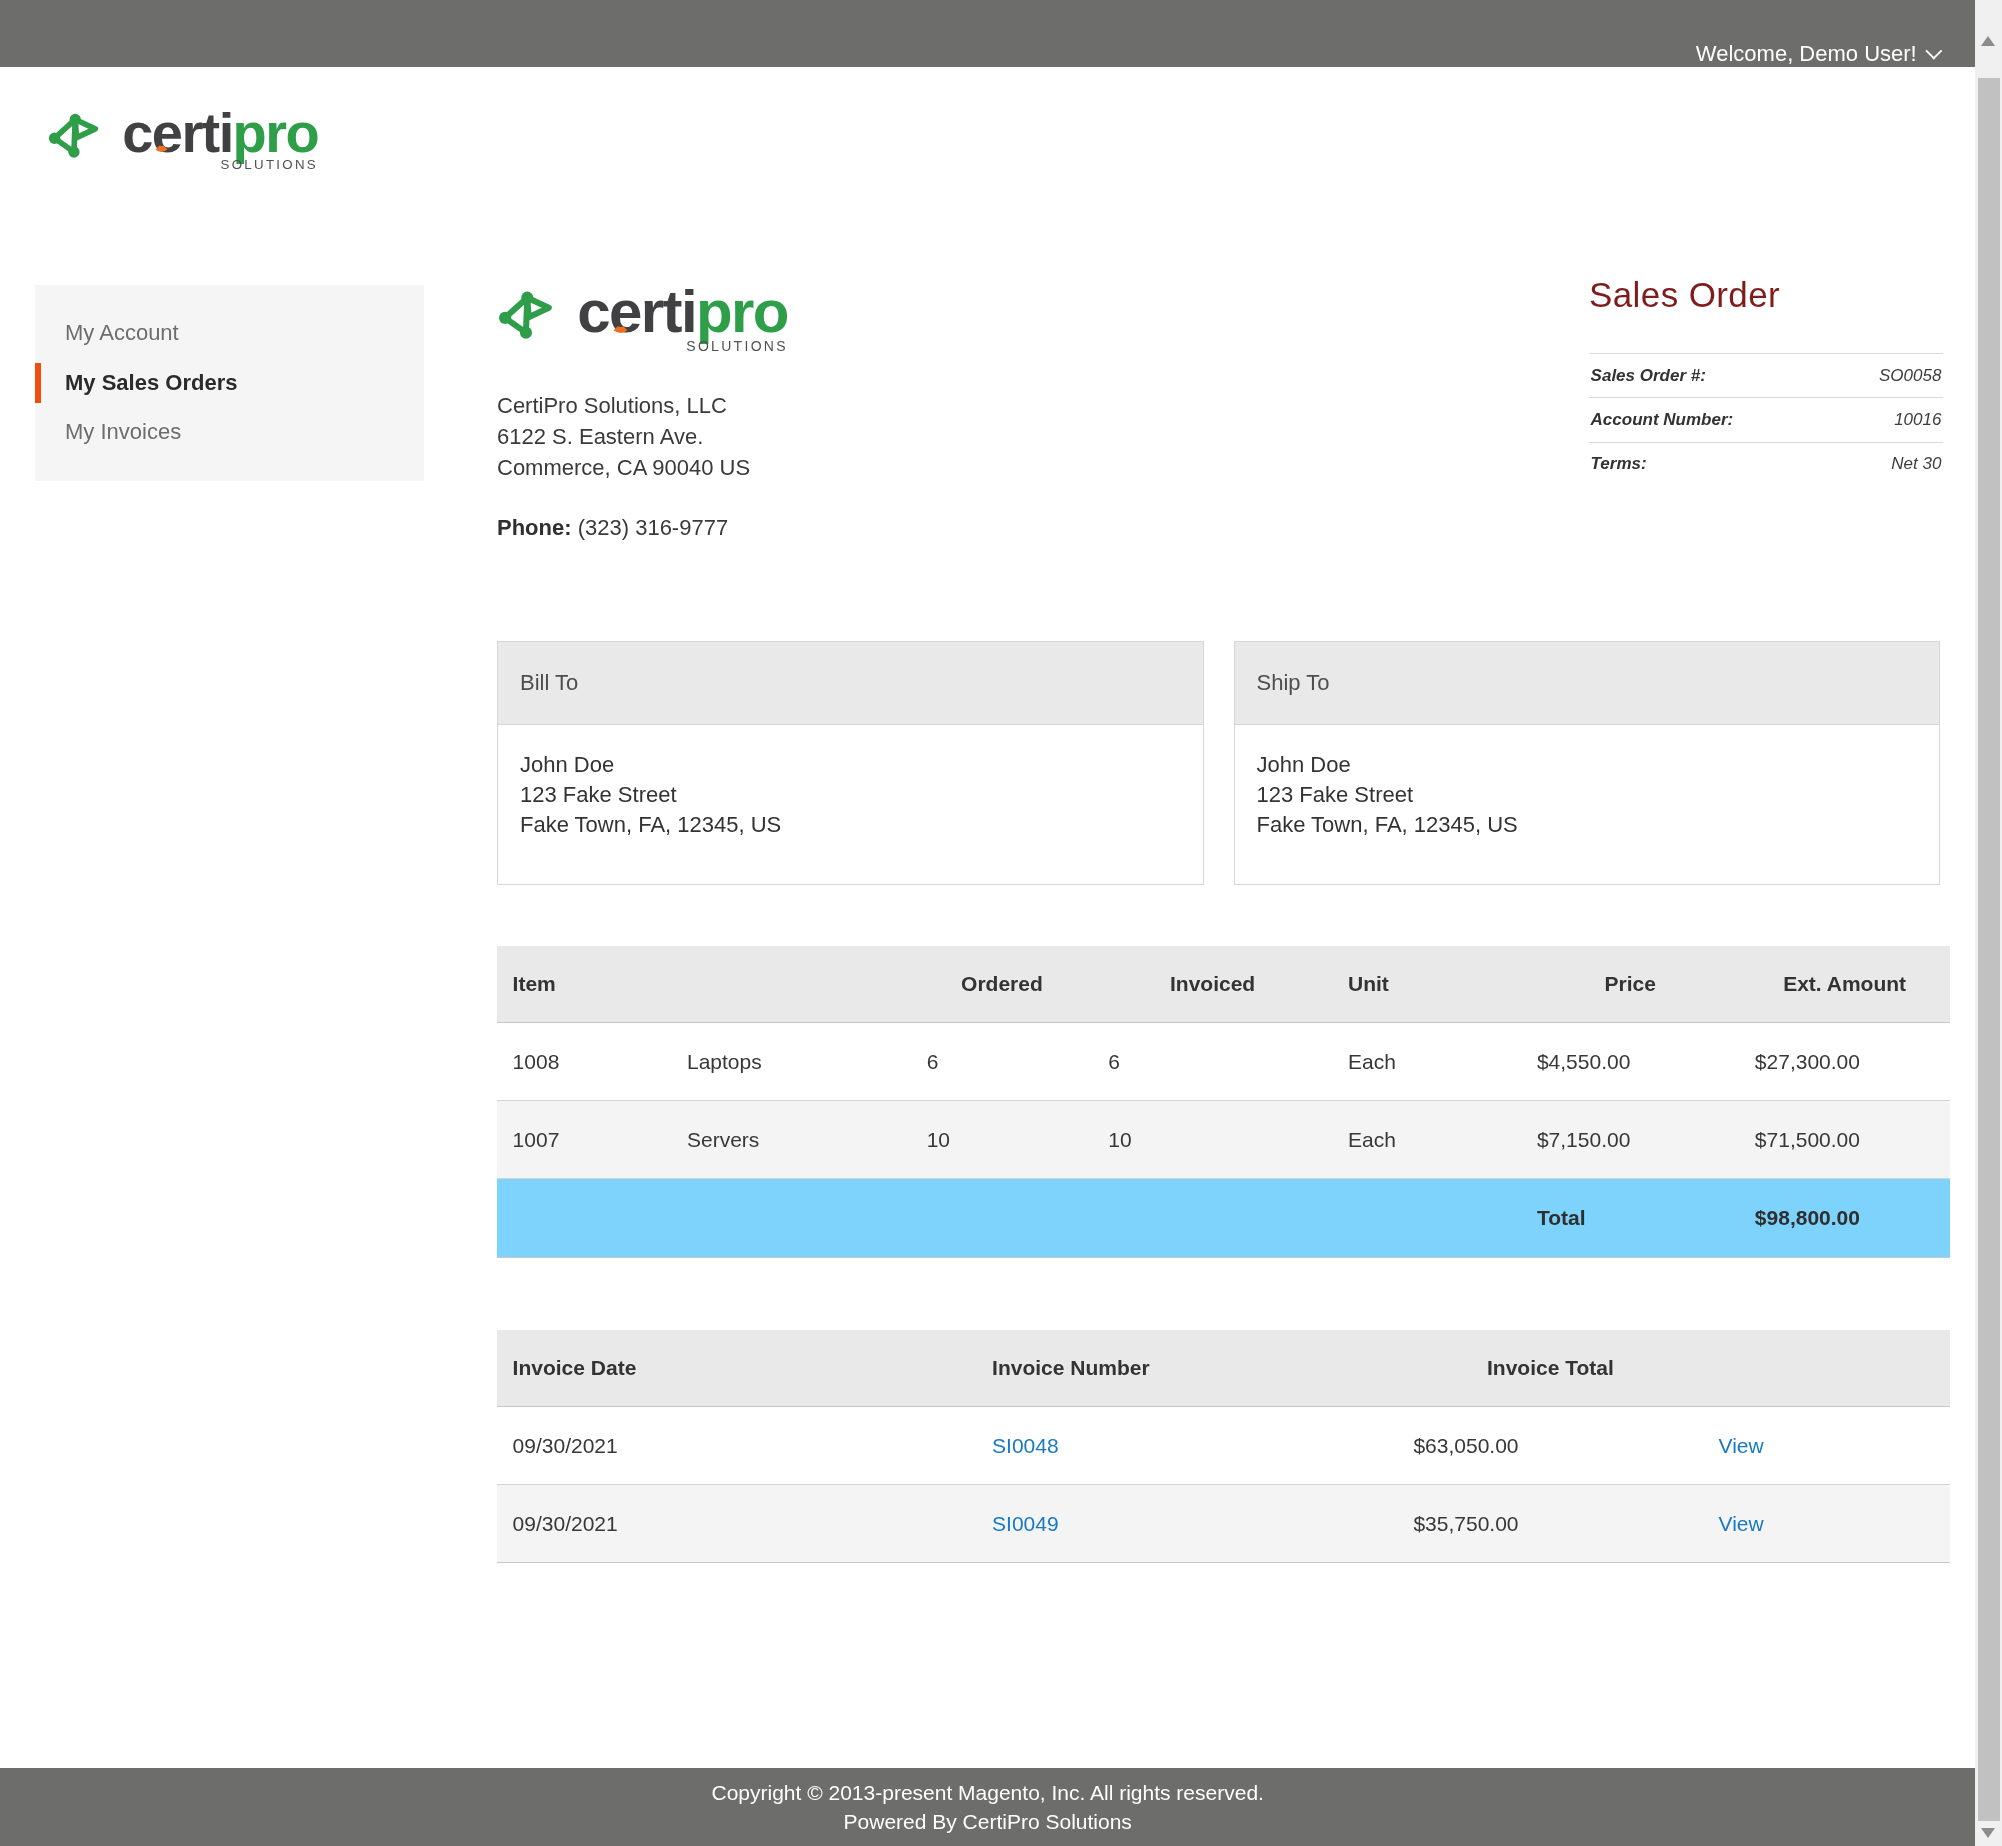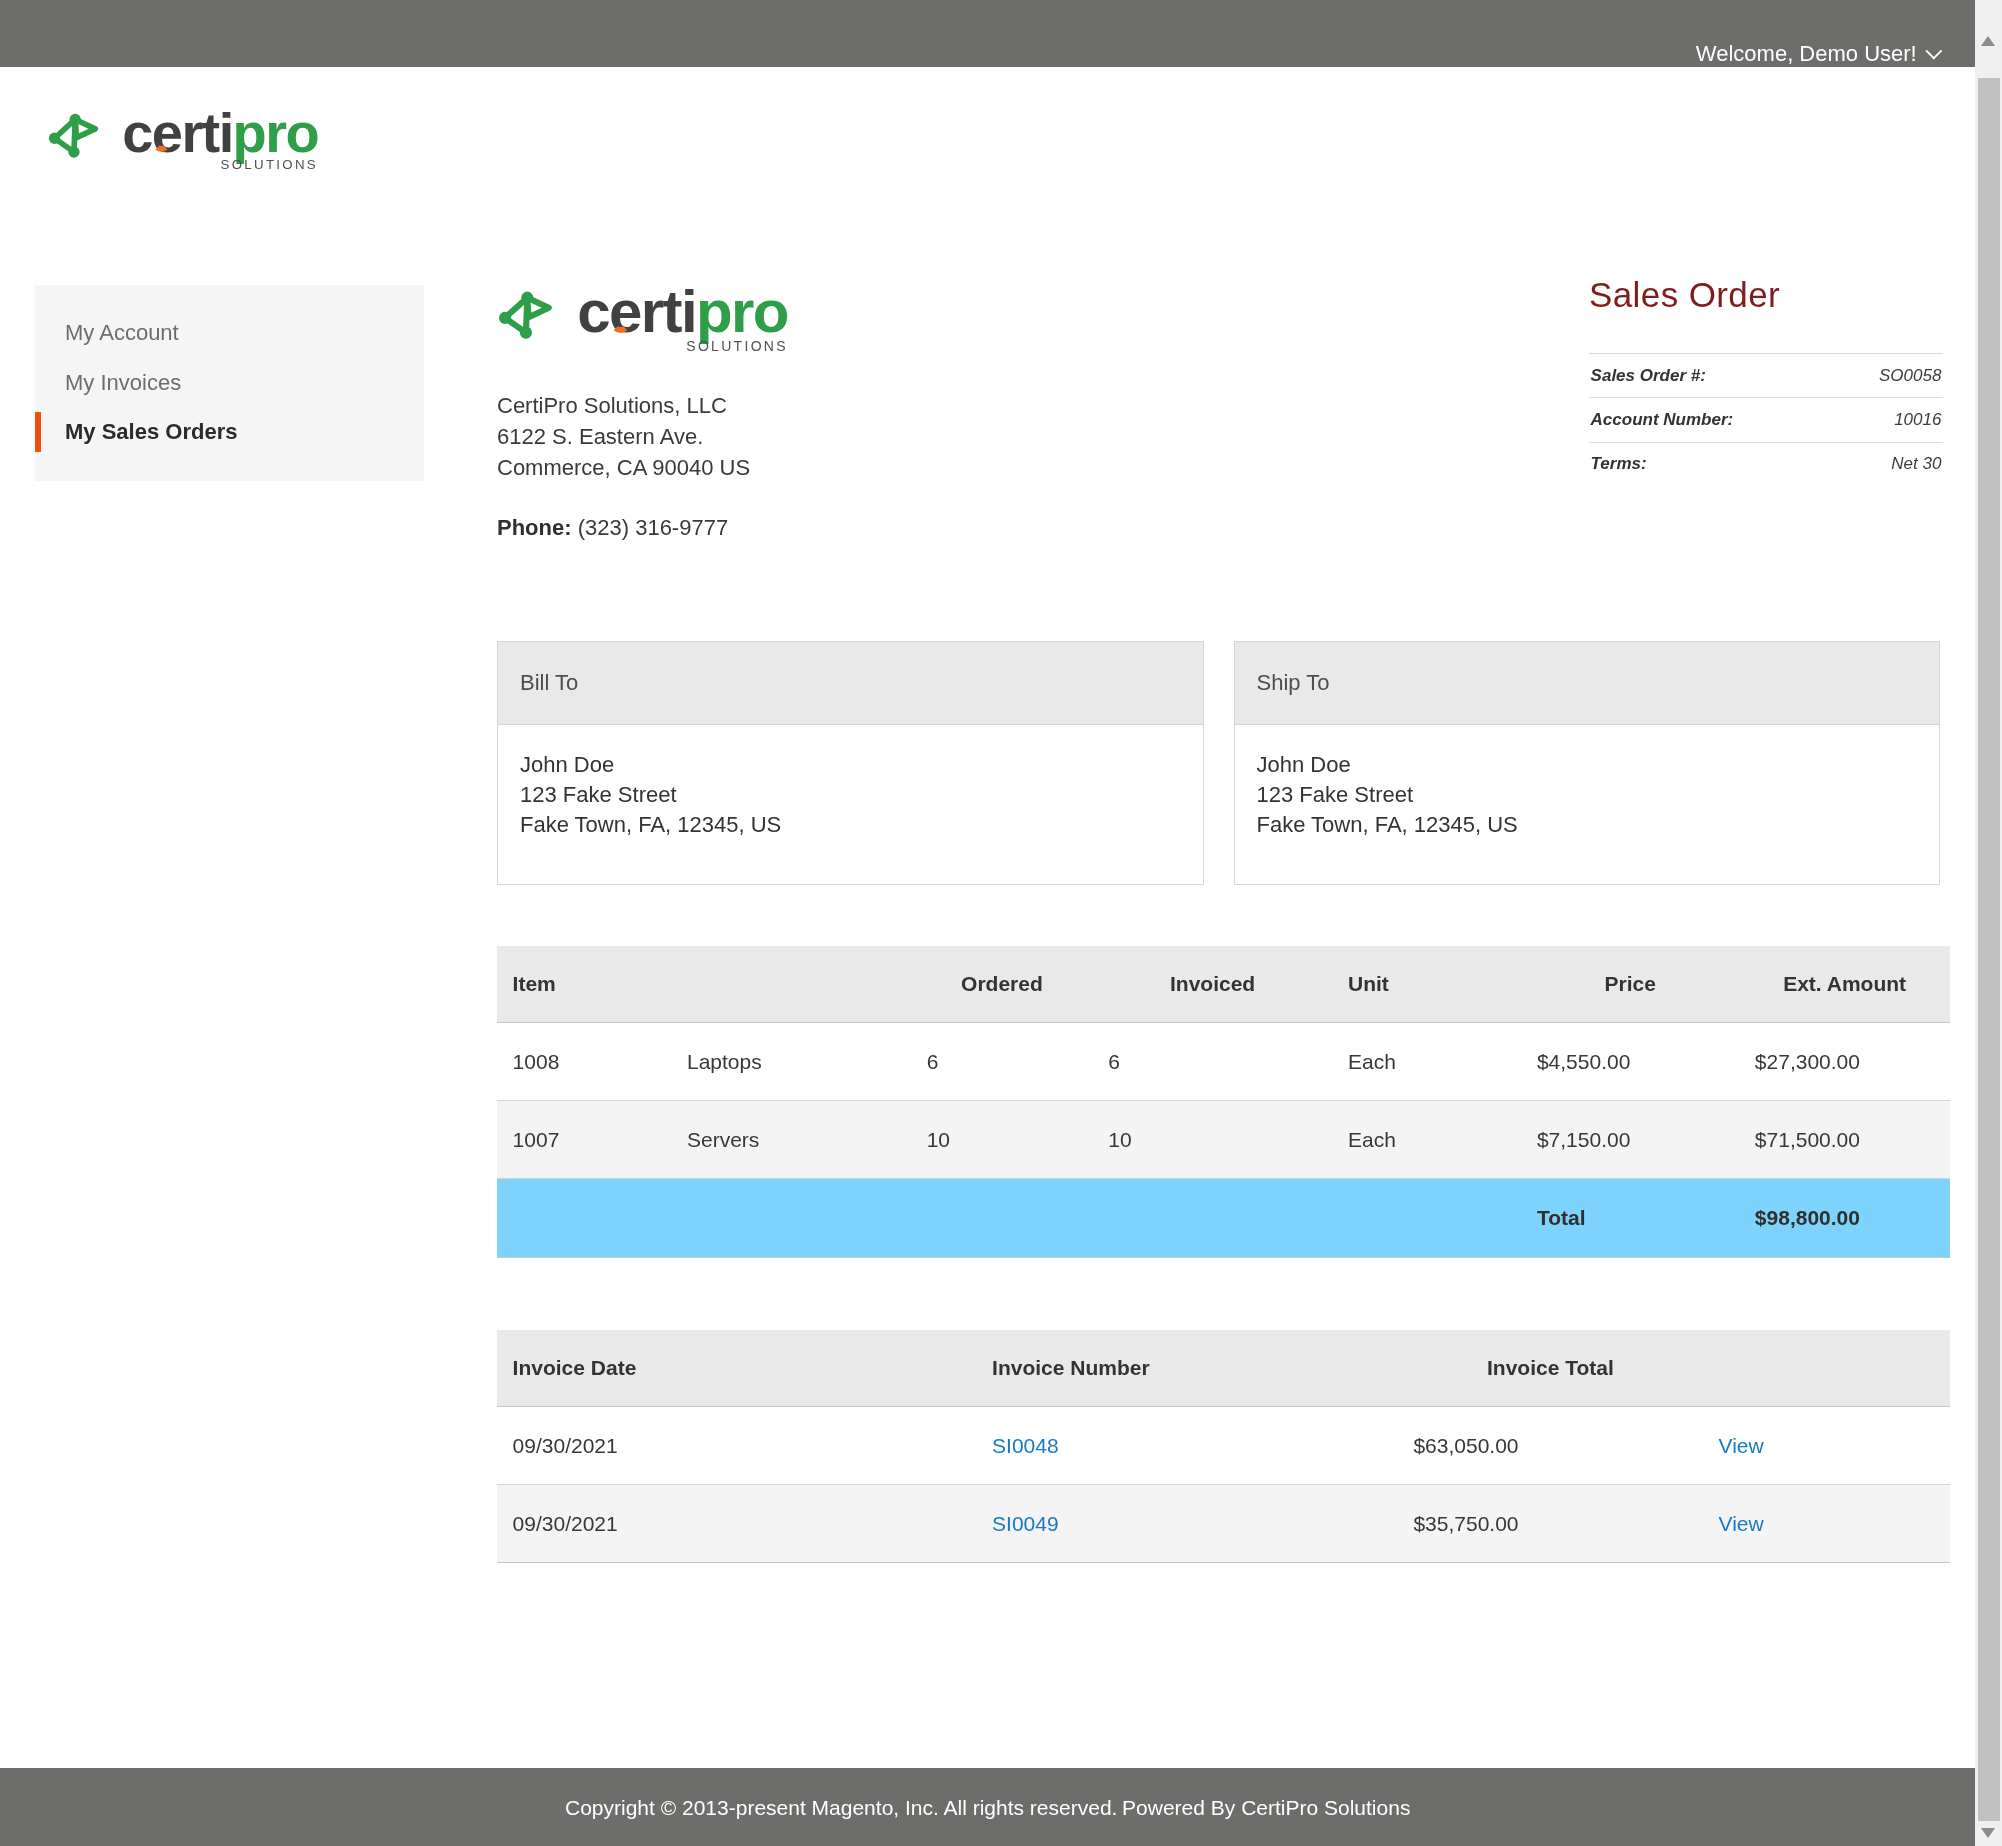--- a/index.html
+++ b/index.html
@@ -76,21 +76,21 @@
   td { padding:26.6px 15.6px; color:#383838; border-bottom:0.8px solid #d4d4d4; }
   tr.alt td { background:#f4f4f4; }
   tr.total-row td { background:#7dd3fc; border-bottom:1.6px solid #c6c6c6; padding:27px 15.6px; }
   .invoice-table tbody tr:last-child td { border-bottom:1.6px solid #c6c6c6; }
   .al { text-align:left; } .ar { }
   .b { font-weight:700; color:#2f2f2f; }
   a.link { color:#1979c3; text-decoration:none; cursor:pointer; }
 
   
   .footer { position:absolute; left:0; right:26.6px; bottom:0; height:79px; background:#6d6d6b;
-            display:flex; align-items:center; justify-content:center; gap:4.7px; }
+            display:flex; flex-direction:column; align-items:center; justify-content:center; gap:4.7px; }
   .footer div { color:#fff; font-size:21px; }
 </style>
 </head>
 <body>
 
 <div class="page">
 
   <div class="topbar">
     <div class="welcome">
       <span>Welcome, Demo User!</span>
@@ -115,22 +115,22 @@
       <circle cx="43" cy="74" r="9" fill="#2e9e49"></circle>
     </svg>
     <span class="logo-words">
       <span class="logo-main"><span>certi</span><span class="green">pro</span><span class="e-arc"></span></span>
       <span class="logo-tag">SOLUTIONS</span>
     </span>
   </a>
 
   <nav class="sidebar">
     <a class="side-item">My Account</a>
+    <a class="side-item active">My Sales Orders</a>
     <a class="side-item">My Invoices</a>
-    <a class="side-item active">My Sales Orders</a>
   </nav>
 
   <div class="logo logo-doc">
     <svg class="logo-icon" viewBox="0 0 110 100">
       <g stroke="#2e9e49" stroke-width="9" fill="none" stroke-linejoin="round" stroke-linecap="round">
         <polygon points="45,22 77,37 47,51"></polygon>
         <polyline points="45,22 12,52 43,74 45,22"></polyline>
       </g>
       <circle cx="45" cy="22" r="9" fill="#2e9e49"></circle>
       <circle cx="12" cy="52" r="9" fill="#2e9e49"></circle>

